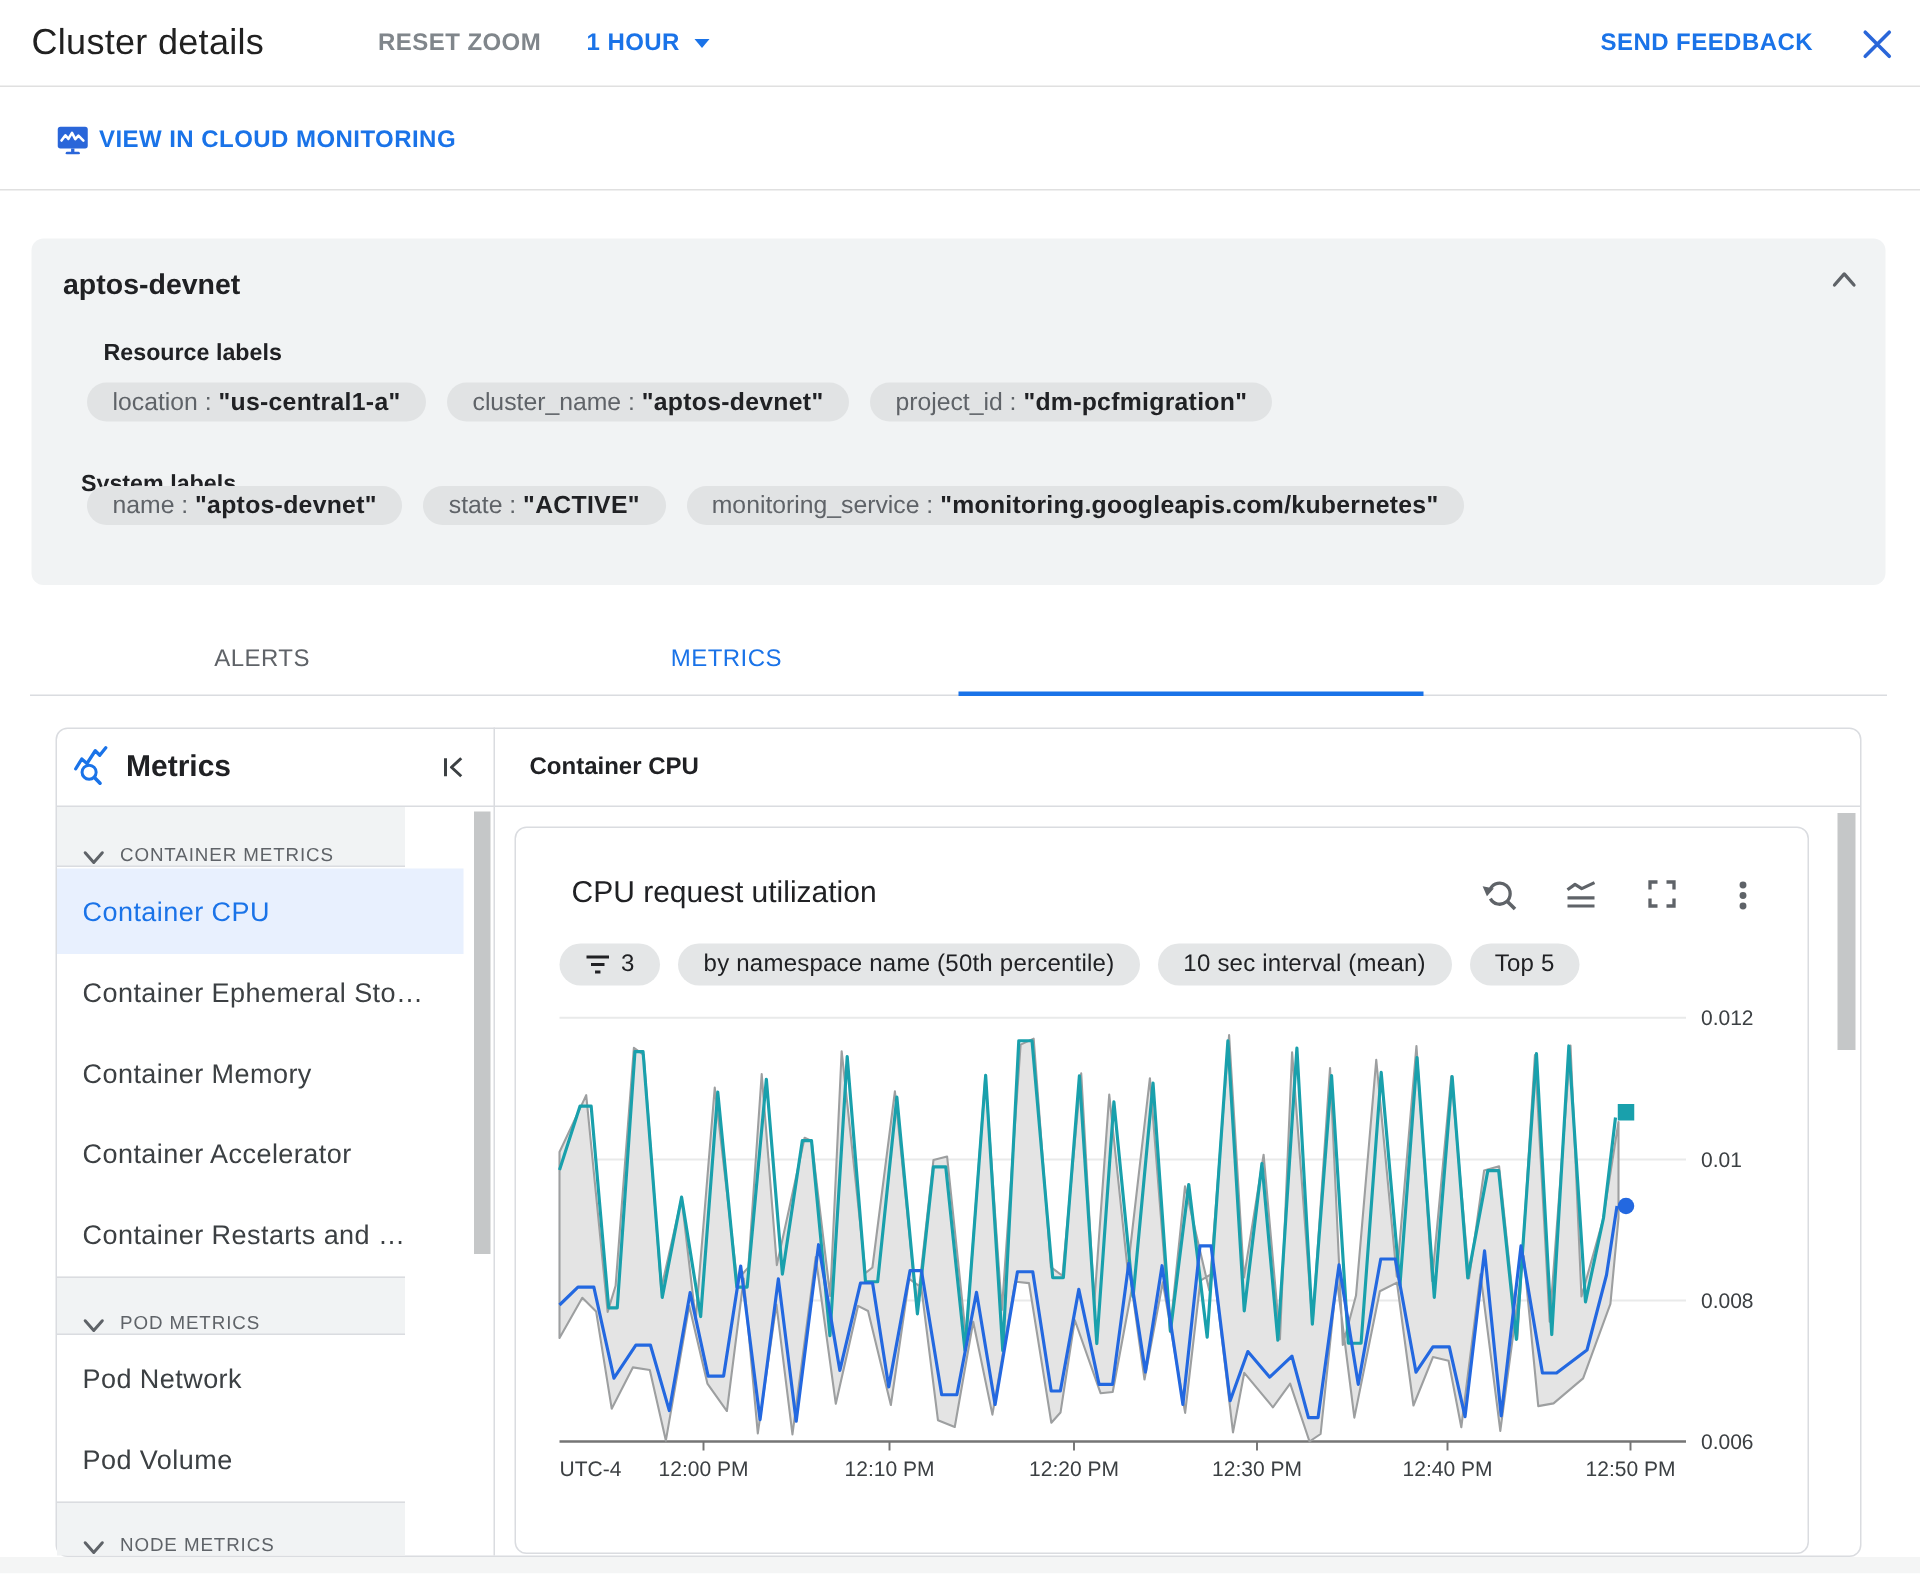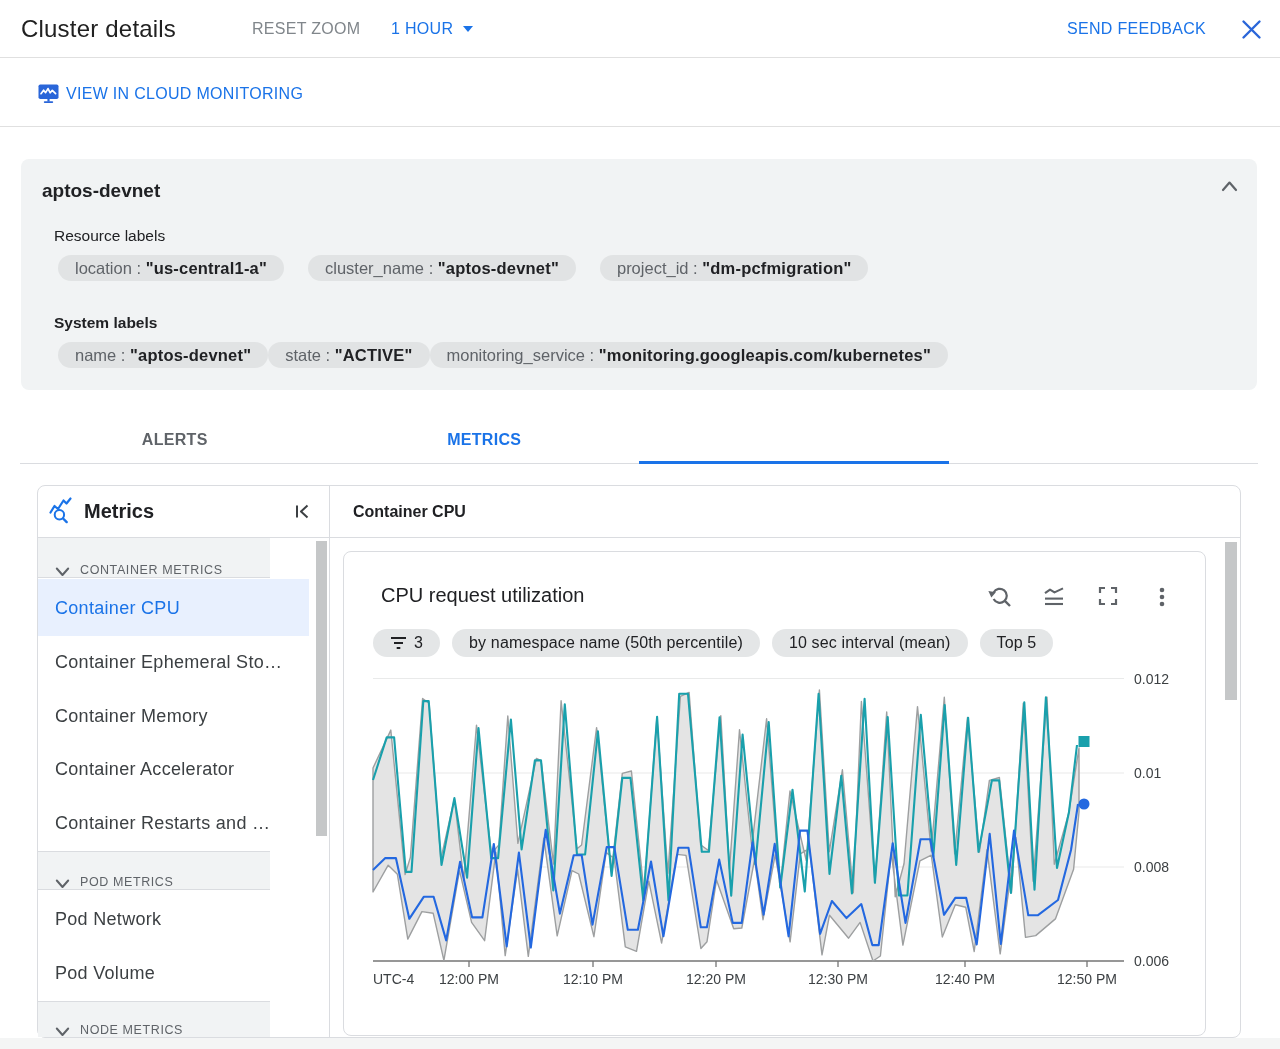--- a/index.html
+++ b/index.html
@@ -1,18 +1,18 @@
 <!DOCTYPE html>
 <html><head><meta charset="utf-8">
 <style>
 *{margin:0;padding:0;box-sizing:border-box}
 body{width:1280px;height:1049px;position:relative;background:#fff;
   font-family:"Liberation Sans",sans-serif;color:#202124;overflow:hidden}
 .abs{position:absolute}
-.btn{font-size:16px;font-weight:normal;letter-spacing:.3px;color:#1a73e8}
+.btn{font-size:16px;font-weight:bold;letter-spacing:.3px;color:#1a73e8}
 </style></head>
 <body>
 
 <div class="abs" style="left:0;top:0;width:1280px;height:58px;border-bottom:1px solid #e0e0e0;background:#fff"></div>
 <div class="abs" style="left:21px;top:15px;font-size:24px;letter-spacing:.2px;color:#212121">Cluster details</div>
 <div class="abs btn" style="left:252px;top:20px;color:#80868b">RESET ZOOM</div>
 <div class="abs btn" style="left:391px;top:20px">1 HOUR</div>
 <svg class="abs" style="left:461px;top:24px" width="14" height="10" viewBox="0 0 14 10">
     <path d="M2 2 L7 8 L12 2 Z" fill="#1a73e8"></path>
   </svg>
@@ -29,46 +29,46 @@
   <rect x="5.8" y="17.2" width="9.4" height="1.8" rx="0.9" fill="#2a66d9"></rect>
 </svg>
 <div class="abs btn" style="left:66px;top:85px">VIEW IN CLOUD MONITORING</div>
 
 <div class="abs" style="left:21px;top:159px;width:1236px;height:231px;background:#f1f3f4;border-radius:8px"></div>
 <div class="abs" style="left:42px;top:180px;font-size:19px;font-weight:bold;color:#202124">aptos-devnet</div>
 <svg class="abs" style="left:1221px;top:180px" width="17" height="12" viewBox="0 0 17 12">
     <path d="M2 10 L8.5 2.6 L15 10" fill="none" stroke="#5f6368" stroke-width="2.2" stroke-linecap="round" stroke-linejoin="round"></path>
   </svg>
 
-<div class="abs" style="left:54px;top:227px;font-size:15.5px;font-weight:normal;color:#202124">Resource labels</div>
-<div class="abs" style="left:58px;top:255px;display:flex;gap:24px">
+<div class="abs" style="left:69px;top:227px;font-size:15.5px;font-weight:bold;color:#202124">Resource labels</div>
+<div class="abs" style="left:58px;top:255px;display:flex;gap:14px">
   <div class="pill"><span class="k">location&nbsp;:</span>&nbsp;<span class="v">"us-central1-a"</span></div>
   <div class="pill"><span class="k">cluster_name&nbsp;:</span>&nbsp;<span class="v">"aptos-devnet"</span></div>
   <div class="pill"><span class="k">project_id&nbsp;:</span>&nbsp;<span class="v">"dm-pcfmigration"</span></div>
 </div>
 <div class="abs" style="left:54px;top:314px;font-size:15.5px;font-weight:bold;color:#202124">System labels</div>
-<div class="abs" style="left:58px;top:342px;display:flex;">
+<div class="abs" style="left:58px;top:324px;display:flex;gap:14px">
   <div class="pill"><span class="k">name&nbsp;:</span>&nbsp;<span class="v">"aptos-devnet"</span></div>
   <div class="pill"><span class="k">state&nbsp;:</span>&nbsp;<span class="v">"ACTIVE"</span></div>
   <div class="pill"><span class="k">monitoring_service&nbsp;:</span>&nbsp;<span class="v">"monitoring.googleapis.com/kubernetes"</span></div>
 </div>
 <style>
 .pill{height:26px;border-radius:13px;background:#e1e3e4;display:flex;align-items:center;
   padding:0 17px;font-size:16.5px;white-space:nowrap}
 .pill .k{color:#5f6368}
 .pill .v{font-weight:bold;color:#202124;letter-spacing:.2px}
 </style>
 
 <div class="abs" style="left:20px;top:418px;width:1238px;height:46px;border-bottom:1px solid #dadce0;display:flex">
   <div class="tab">ALERTS</div>
   <div class="tab" style="color:#1a73e8">METRICS</div>
 </div>
 <div class="abs" style="left:639px;top:461px;width:310px;height:3px;background:#1a73e8"></div>
 <style>
-.tab{width:309.5px;text-align:center;line-height:44px;font-size:16px;font-weight:bold;
+.tab{width:309.5px;text-align:center;line-height:44px;font-size:16px;font-weight:normal;
   letter-spacing:.3px;color:#5f6368}
 </style>
 
 <div class="abs" style="left:37px;top:485px;width:1204px;height:553px;border:1px solid #dadce0;border-radius:8px 8px 8px 8px;background:#fff"></div>
 
 <div class="abs" style="left:37px;top:485px;width:293px;height:552px;border-right:1px solid #dadce0"></div>
 <svg class="abs" style="left:49px;top:497px" width="26" height="27" viewBox="0 0 26 27">
   <polyline points="1.5,15.5 5.5,9 9,12 14.5,3.5 17.5,6.5 21.5,1.5" fill="none" stroke="#1a73e8" stroke-width="2.2" stroke-linejoin="round" stroke-linecap="round"></polyline>
   <circle cx="10.4" cy="17.8" r="4.7" fill="none" stroke="#1a73e8" stroke-width="2"></circle>
   <line x1="14.1" y1="21.5" x2="17.7" y2="25.1" stroke="#1a73e8" stroke-width="2.4" stroke-linecap="round"></line>

